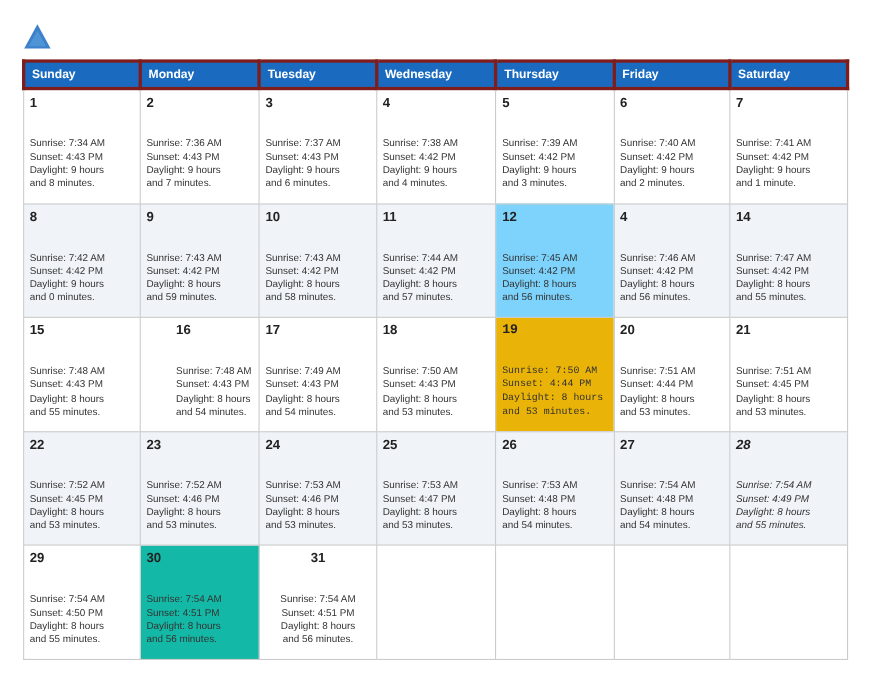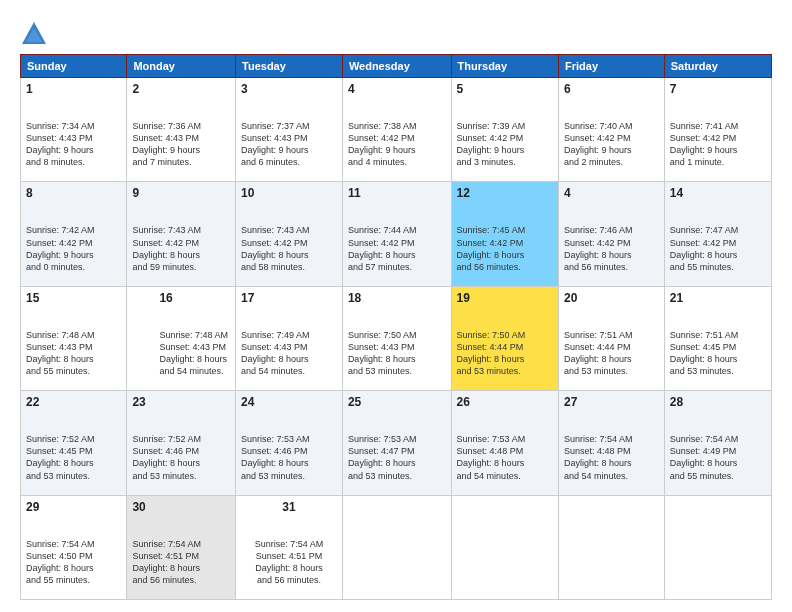--- a/index.html
+++ b/index.html
@@ -67,21 +67,21 @@
       width: 100%;
       font-size: 9.5px;
     }
     .calendar th {
       background: #1a6bbf;
       color: #fff;
       text-align: left;
       padding: 5px 6px;
       font-size: 11px;
       font-weight: bold;
-      border: 1px solid #7f1d1d;
+      border: 3px solid #7f1d1d;
     }
     .calendar td {
       border: 1px solid #ccc;
       vertical-align: top;
       padding: 4px 5px;
       width: 113px;
     }
     .day-num {
       font-size: 12px;
       font-weight: bold;
@@ -266,21 +266,21 @@
 Daylight: 8 hours
 and 54 minutes.</div>
           </td>
           <td style="background: rgb(255, 255, 255);">
             <span class="day-num">18</span>
             <div class="day-info" style="white-space: pre-line;">Sunrise: 7:50 AM
 Sunset: 4:43 PM
 Daylight: 8 hours
 and 53 minutes.</div>
           </td>
-          <td style="background: #fde047;">
+          <td style="background: #eab308; font-family: Liberation Mono, monospace;">
             <span class="day-num">19</span>
             <div class="day-info" style="white-space: pre-line;">Sunrise: 7:50 AM
 Sunset: 4:44 PM
 Daylight: 8 hours
 and 53 minutes.</div>
           </td>
           <td style="background: rgb(255, 255, 255);">
             <span class="day-num">20</span>
             <div class="day-info" style="white-space: pre-line;">Sunrise: 7:51 AM
 Sunset: 4:44 PM
@@ -331,37 +331,37 @@
 Daylight: 8 hours
 and 54 minutes.</div>
           </td>
           <td style="background: rgb(240, 244, 248);">
             <span class="day-num">27</span>
             <div class="day-info" style="white-space: pre-line;">Sunrise: 7:54 AM
 Sunset: 4:48 PM
 Daylight: 8 hours
 and 54 minutes.</div>
           </td>
-          <td style="background: rgb(240, 244, 248);">
+          <td style="background: rgb(240, 244, 248); font-style: italic;">
             <span class="day-num">28</span>
             <div class="day-info" style="white-space: pre-line;">Sunrise: 7:54 AM
 Sunset: 4:49 PM
 Daylight: 8 hours
 and 55 minutes.</div>
           </td>
         </tr>
         <tr>
           <td style="background: rgb(255, 255, 255);">
             <span class="day-num">29</span>
             <div class="day-info" style="white-space: pre-line;">Sunrise: 7:54 AM
 Sunset: 4:50 PM
 Daylight: 8 hours
 and 55 minutes.</div>
           </td>
-          <td style="background: #e5e5e5;">
+          <td style="background: #14b8a6;">
             <span class="day-num">30</span>
             <div class="day-info" style="white-space: pre-line;">Sunrise: 7:54 AM
 Sunset: 4:51 PM
 Daylight: 8 hours
 and 56 minutes.</div>
           </td>
           <td style="background: rgb(255, 255, 255); text-align: center;">
             <span class="day-num">31</span>
             <div class="day-info" style="white-space: pre-line;">Sunrise: 7:54 AM
 Sunset: 4:51 PM

